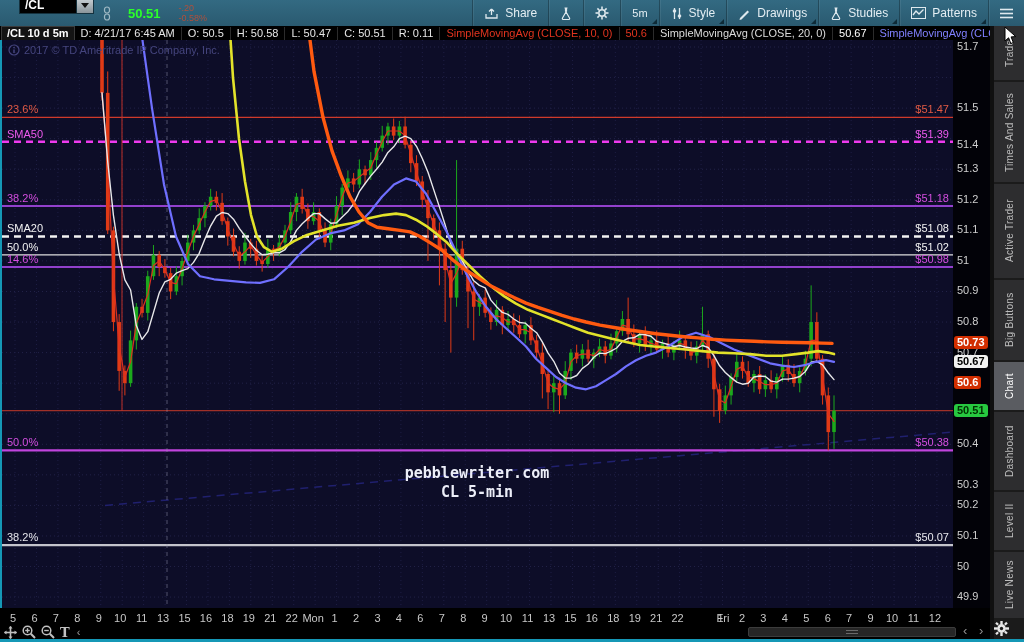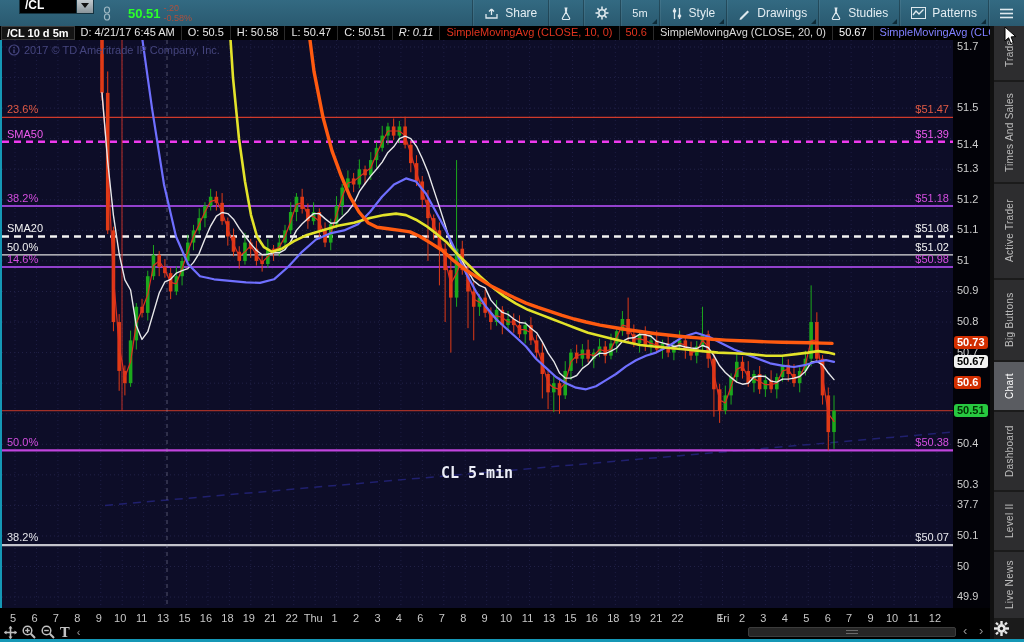--- a/index.html
+++ b/index.html
@@ -14,33 +14,33 @@
   .symbol-combo { display:flex; margin-left:19px; height:34px; }
   .symbol-box { width:58px; height:18px; background:#000; border:1px solid #15323f;
                 color:#fff; font-weight:bold; font-size:12px; display:flex; align-items:center; padding-left:5px; }
   .combo-arrow { width:17px; height:18px; background:linear-gradient(#cfd6da,#8a959b);
                  border:1px solid #15323f; border-left:none; display:flex; align-items:center; justify-content:center; }
   .combo-arrow:before { content:""; border:4px solid transparent; border-top:5px solid #111; margin-top:4px; }
   .tb-icon { display:flex; align-items:center; justify-content:center; }
   .link-icon { margin-left:8px; }
   .instrument { margin-left:14px; color:#dbe6ec; letter-spacing:.2px; }
   .last { margin-left:16px; color:#2aff2a; font-weight:bold; font-size:13px; }
-  .chg { margin-left:3px; color:#b0503c; font-size:9px; line-height:10px; text-align:left; }
+  .chg { margin-left:18px; color:#b0503c; font-size:9px; line-height:10px; text-align:left; }
   .tb-right { margin-left:auto; display:flex; height:100%; align-items:stretch; }
   .tb-btn { position:relative; display:flex; align-items:center; gap:6px; padding:0 11px;
             border-left:1px solid rgba(0,0,0,.28); box-shadow:inset 1px 0 0 rgba(255,255,255,.07);
             font-size:12px; color:#e4eef3; cursor:default; }
   .tb-btn.dd:after { content:""; position:absolute; right:2px; bottom:2px; width:0; height:0;
                      border-style:solid; border-width:0 0 5px 5px;
                      border-color:transparent transparent #0e2a36 transparent; }
   .tb-btn svg { display:block; }
 
   
   .chart-header { position:absolute; left:0; top:26px; width:1024px; height:14px; background:#000;
-                  display:flex; font-size:11px; color:#e0e0e0; overflow:hidden; }
+                  display:flex; align-items:center; font-size:11px; color:#e0e0e0; overflow:hidden; }
   .hdr-chip { padding:0 6px; border-right:1px solid #2c2c2c; white-space:nowrap; line-height:13px; }
   .hdr-sym { font-weight:bold; color:#fff; background:#141414; border:1px solid #3a3a3a;
              margin-left:1px; padding:0 5px; }
 
   
   .plot-wrap { position:absolute; left:0; top:40px; width:953px; height:568px; background:#0d0d28;
                border-left:2px solid #1598b6; }
   #plot { position:absolute; left:0; top:0; width:953px; height:568px; }
   .copyright { position:absolute; left:6px; top:4px; display:flex; align-items:center; gap:4px;
                font-size:11px; color:#45457e; }
@@ -190,21 +190,21 @@
   </div>
 
   <div class="chart-header">
     <span class="hdr-chip hdr-sym">/CL 10 d 5m</span>
     <span id="header-fields" style="display:flex;">
         <span class="hdr-chip" style="color: rgb(230, 230, 230);">D: 4/21/17 6:45 AM</span>
         <span class="hdr-chip" style="color: rgb(230, 230, 230);">O: 50.5</span>
         <span class="hdr-chip" style="color: rgb(230, 230, 230);">H: 50.58</span>
         <span class="hdr-chip" style="color: rgb(230, 230, 230);">L: 50.47</span>
         <span class="hdr-chip" style="color: rgb(230, 230, 230);">C: 50.51</span>
-        <span class="hdr-chip" style="color: rgb(230, 230, 230); font-style: italic;">R: 0.11</span>
+        <span class="hdr-chip" style="color: rgb(230, 230, 230);">R: 0.11</span>
         <span class="hdr-chip" style="color: rgb(224, 52, 31);">SimpleMovingAvg (CLOSE, 10, 0)</span>
         <span class="hdr-chip" style="color: rgb(224, 52, 31);">50.6</span>
         <span class="hdr-chip" style="color: rgb(220, 220, 220);">SimpleMovingAvg (CLOSE, 20, 0)</span>
         <span class="hdr-chip" style="color: rgb(255, 255, 255);">50.67</span>
         <span class="hdr-chip" style="color: rgb(128, 128, 255);">SimpleMovingAvg (CLOSE, 50, 0)</span>
       </span>
   </div>
 
   <div class="plot-wrap">
     <svg id="plot" viewBox="0 40 953 568" preserveAspectRatio="none">
@@ -565,41 +565,42 @@
       </svg>
     <div class="copyright">
       <svg width="12" height="12" viewBox="0 0 12 12">
           <circle cx="6" cy="6" r="5" fill="none" stroke="#45457e" stroke-width="1.2"></circle>
           <line x1="6" y1="3" x2="6" y2="4.2" stroke="#45457e" stroke-width="1.5"></line>
           <line x1="6" y1="5.4" x2="6" y2="9" stroke="#45457e" stroke-width="1.5"></line>
         </svg>
       <span>2017 © TD Ameritrade IP Company, Inc.</span>
     </div>
     <div class="watermark">
+      <div>pebblewriter.com</div>
       <div>CL 5-min</div>
     </div>
   </div>
 
   <div class="price-axis" id="price-axis">
       <span class="tick" style="top: 0px;">51.7</span>
       <span class="tick" style="top: 24px; padding-left: 44px;">51.6</span>
       <span class="tick" style="top: 61.12px;">51.5</span>
       <span class="tick" style="top: 98px;">51.4</span>
       <span class="tick" style="top: 122.24px;">51.3</span>
       <span class="tick" style="top: 152.8px;">51.2</span>
       <span class="tick" style="top: 183.36px;">51.1</span>
       <span class="tick" style="top: 213.92px;">51</span>
       <span class="tick" style="top: 244.48px;">50.9</span>
       <span class="tick" style="top: 275.04px;">50.8</span>
       <span class="tick" style="top: 305.6px;">50.7</span>
       <span class="tick" style="top: 336.16px;">50.6</span>
       <span class="tick" style="top: 366.72px;">50.5</span>
       <span class="tick" style="top: 397.28px;">50.4</span>
       <span class="tick" style="top: 427.84px; margin-top: 10px;">50.3</span>
-      <span class="tick" style="top: 458.4px;">37.7</span>
+      <span class="tick" style="top: 458.4px;">50.2</span>
       <span class="tick" style="top: 488.96px;">50.1</span>
       <span class="tick" style="top: 519.52px;">50</span>
       <span class="tick" style="top: 550.08px;">49.9</span>
       <span class="bubble" style="top: 296.432px; background: rgb(210, 46, 0); color: rgb(255, 255, 255);">50.73</span>
       <span class="bubble" style="top: 314.768px; background: rgb(242, 242, 242); color: rgb(0, 0, 0);">50.67</span>
       <span class="bubble" style="top: 336.16px; background: rgb(210, 46, 0); color: rgb(255, 255, 255);">50.6</span>
       <span class="bubble" style="top: 363.664px; background: rgb(39, 200, 64); color: rgb(2, 49, 2);">50.51</span>
     </div>
 
   <div class="sidebar">
@@ -640,21 +641,21 @@
         <span class="x-label" style="left: 98.76px;">9</span>
         <span class="x-label" style="left: 120.2px;">10</span>
         <span class="x-label" style="left: 141.64px;">11</span>
         <span class="x-label" style="left: 163.08px;">13</span>
         <span class="x-label" style="left: 184.52px;">15</span>
         <span class="x-label" style="left: 205.96px;">16</span>
         <span class="x-label" style="left: 227.4px;">18</span>
         <span class="x-label" style="left: 248.84px;">19</span>
         <span class="x-label" style="left: 270.28px;">21</span>
         <span class="x-label" style="left: 291.72px;">22</span>
-        <span class="x-label" style="left: 313.16px;">Thu</span>
+        <span class="x-label" style="left: 313.16px;">Mon</span>
         <span class="x-label" style="left: 334.6px;">1</span>
         <span class="x-label" style="left: 356.04px;">2</span>
         <span class="x-label" style="left: 377.48px;">3</span>
         <span class="x-label" style="left: 398.92px;">4</span>
         <span class="x-label" style="left: 420.36px;">6</span>
         <span class="x-label" style="left: 441.8px;">7</span>
         <span class="x-label" style="left: 463.24px;">8</span>
         <span class="x-label" style="left: 484.68px;">9</span>
         <span class="x-label" style="left: 506.12px;">10</span>
         <span class="x-label" style="left: 527.56px;">11</span>

